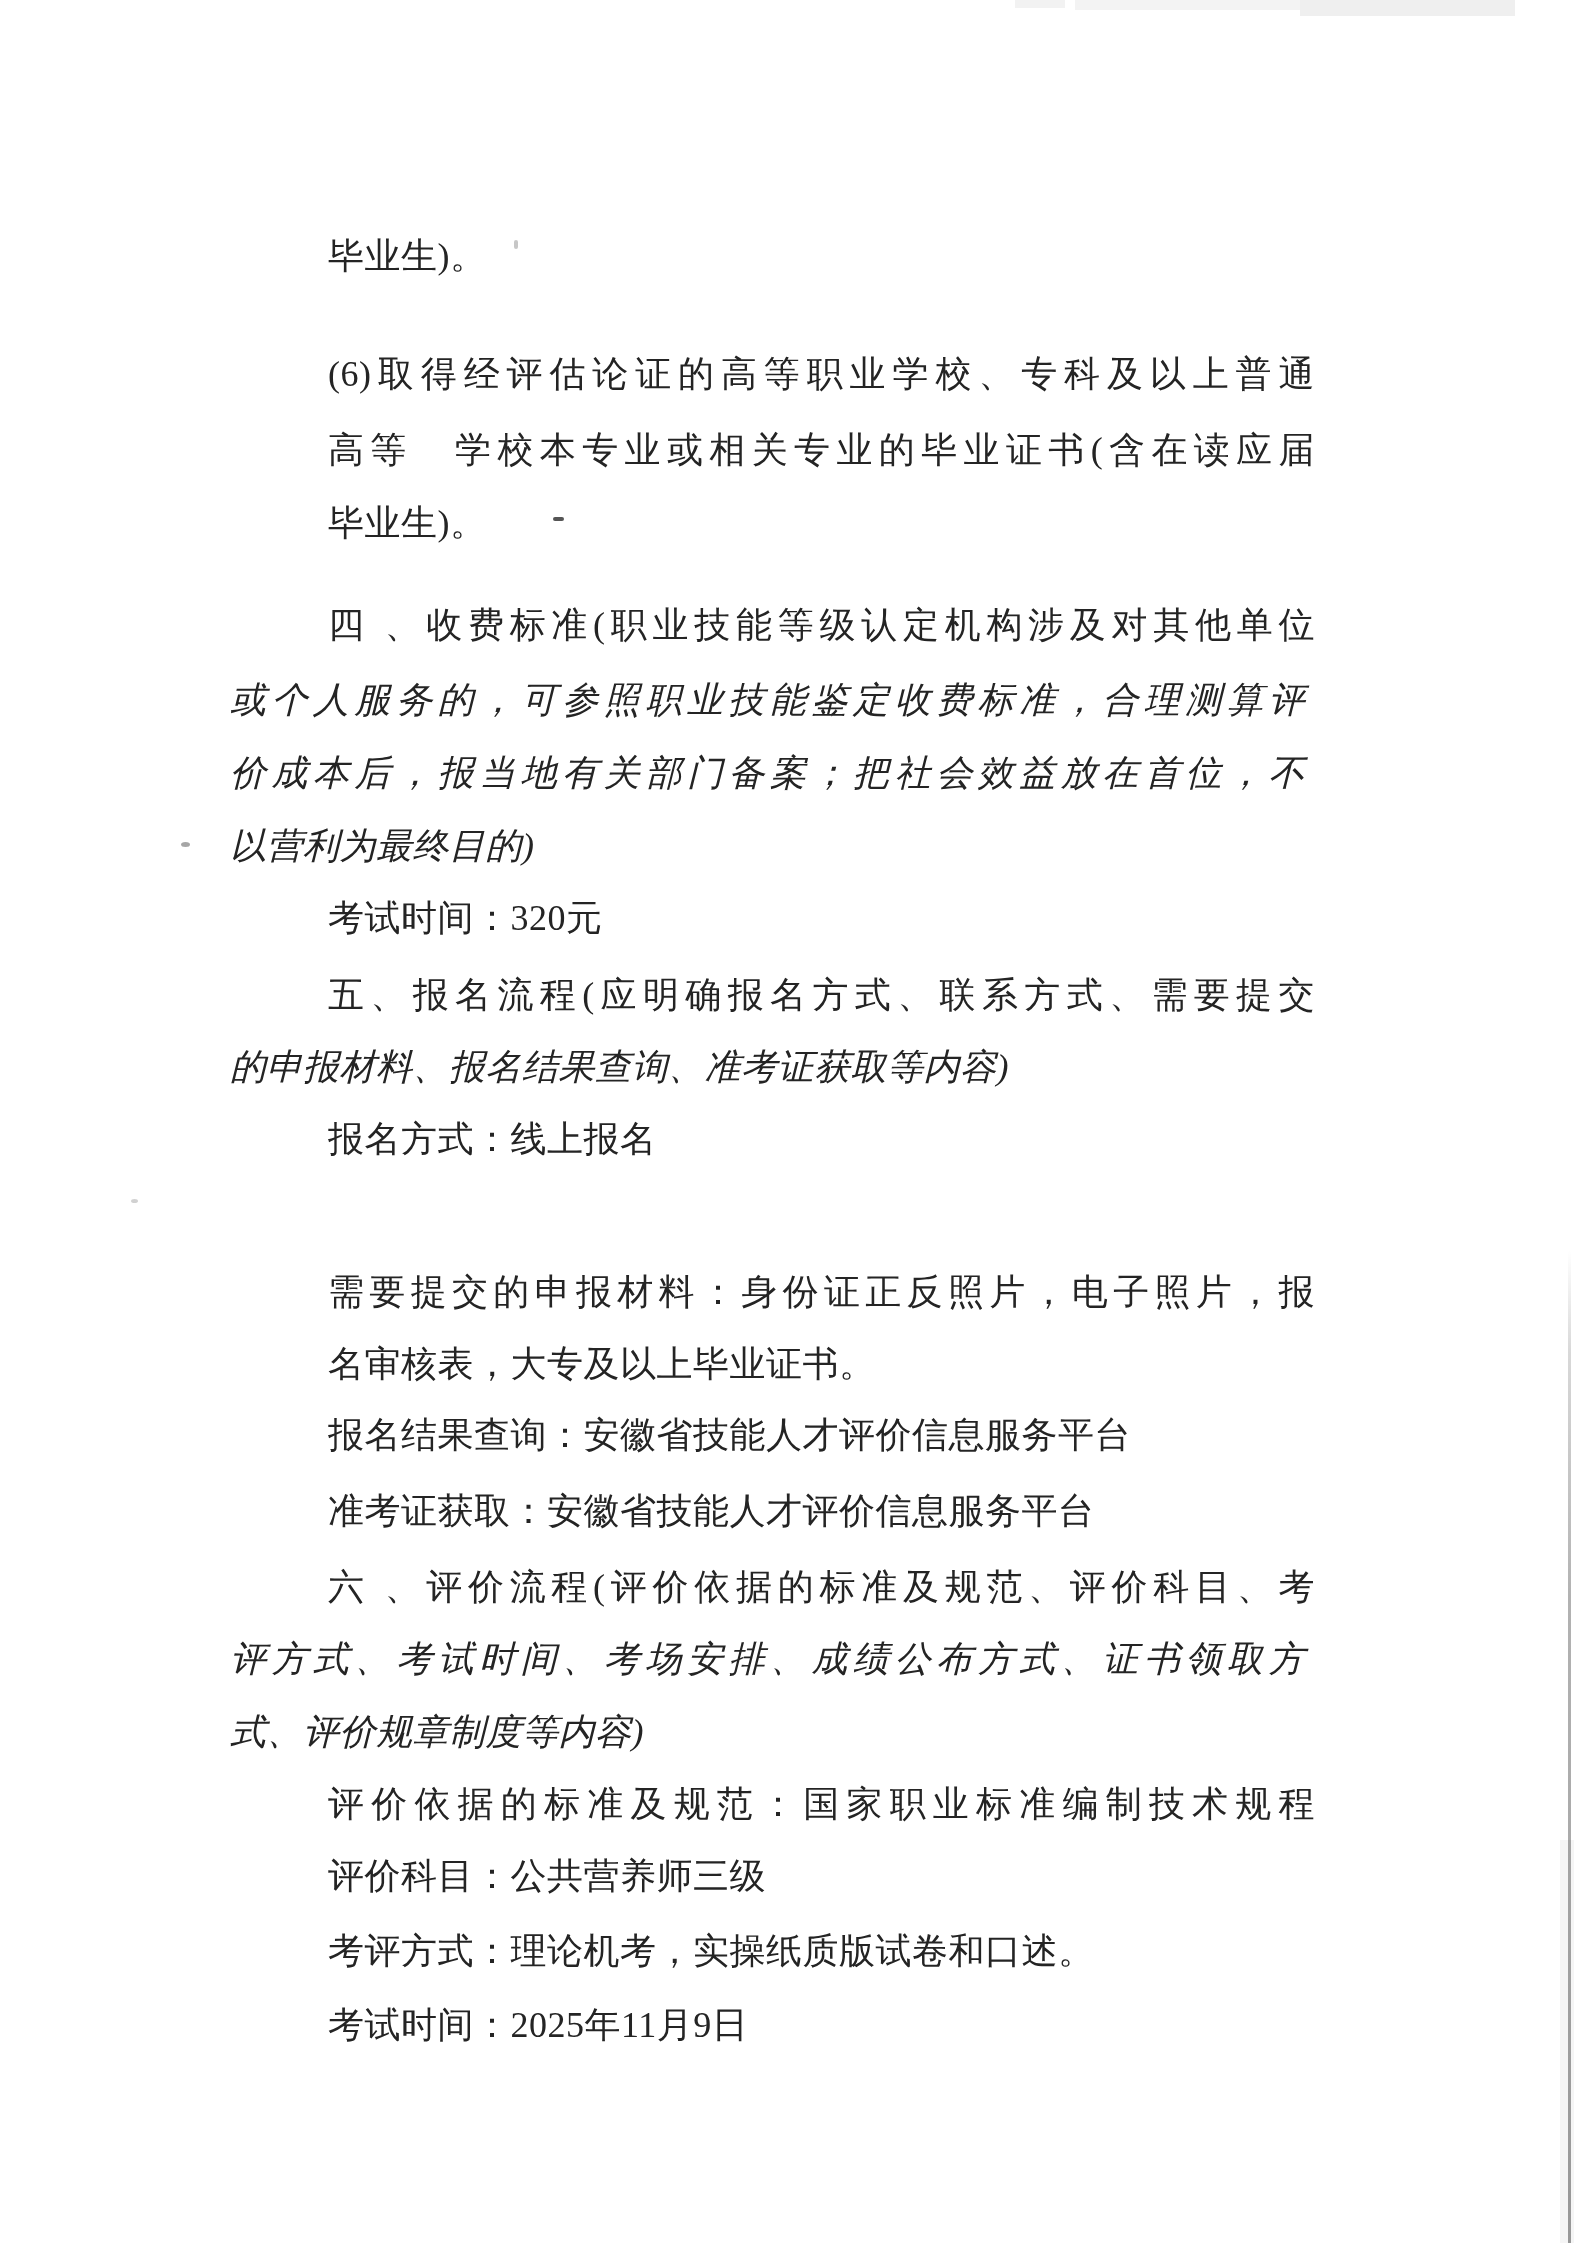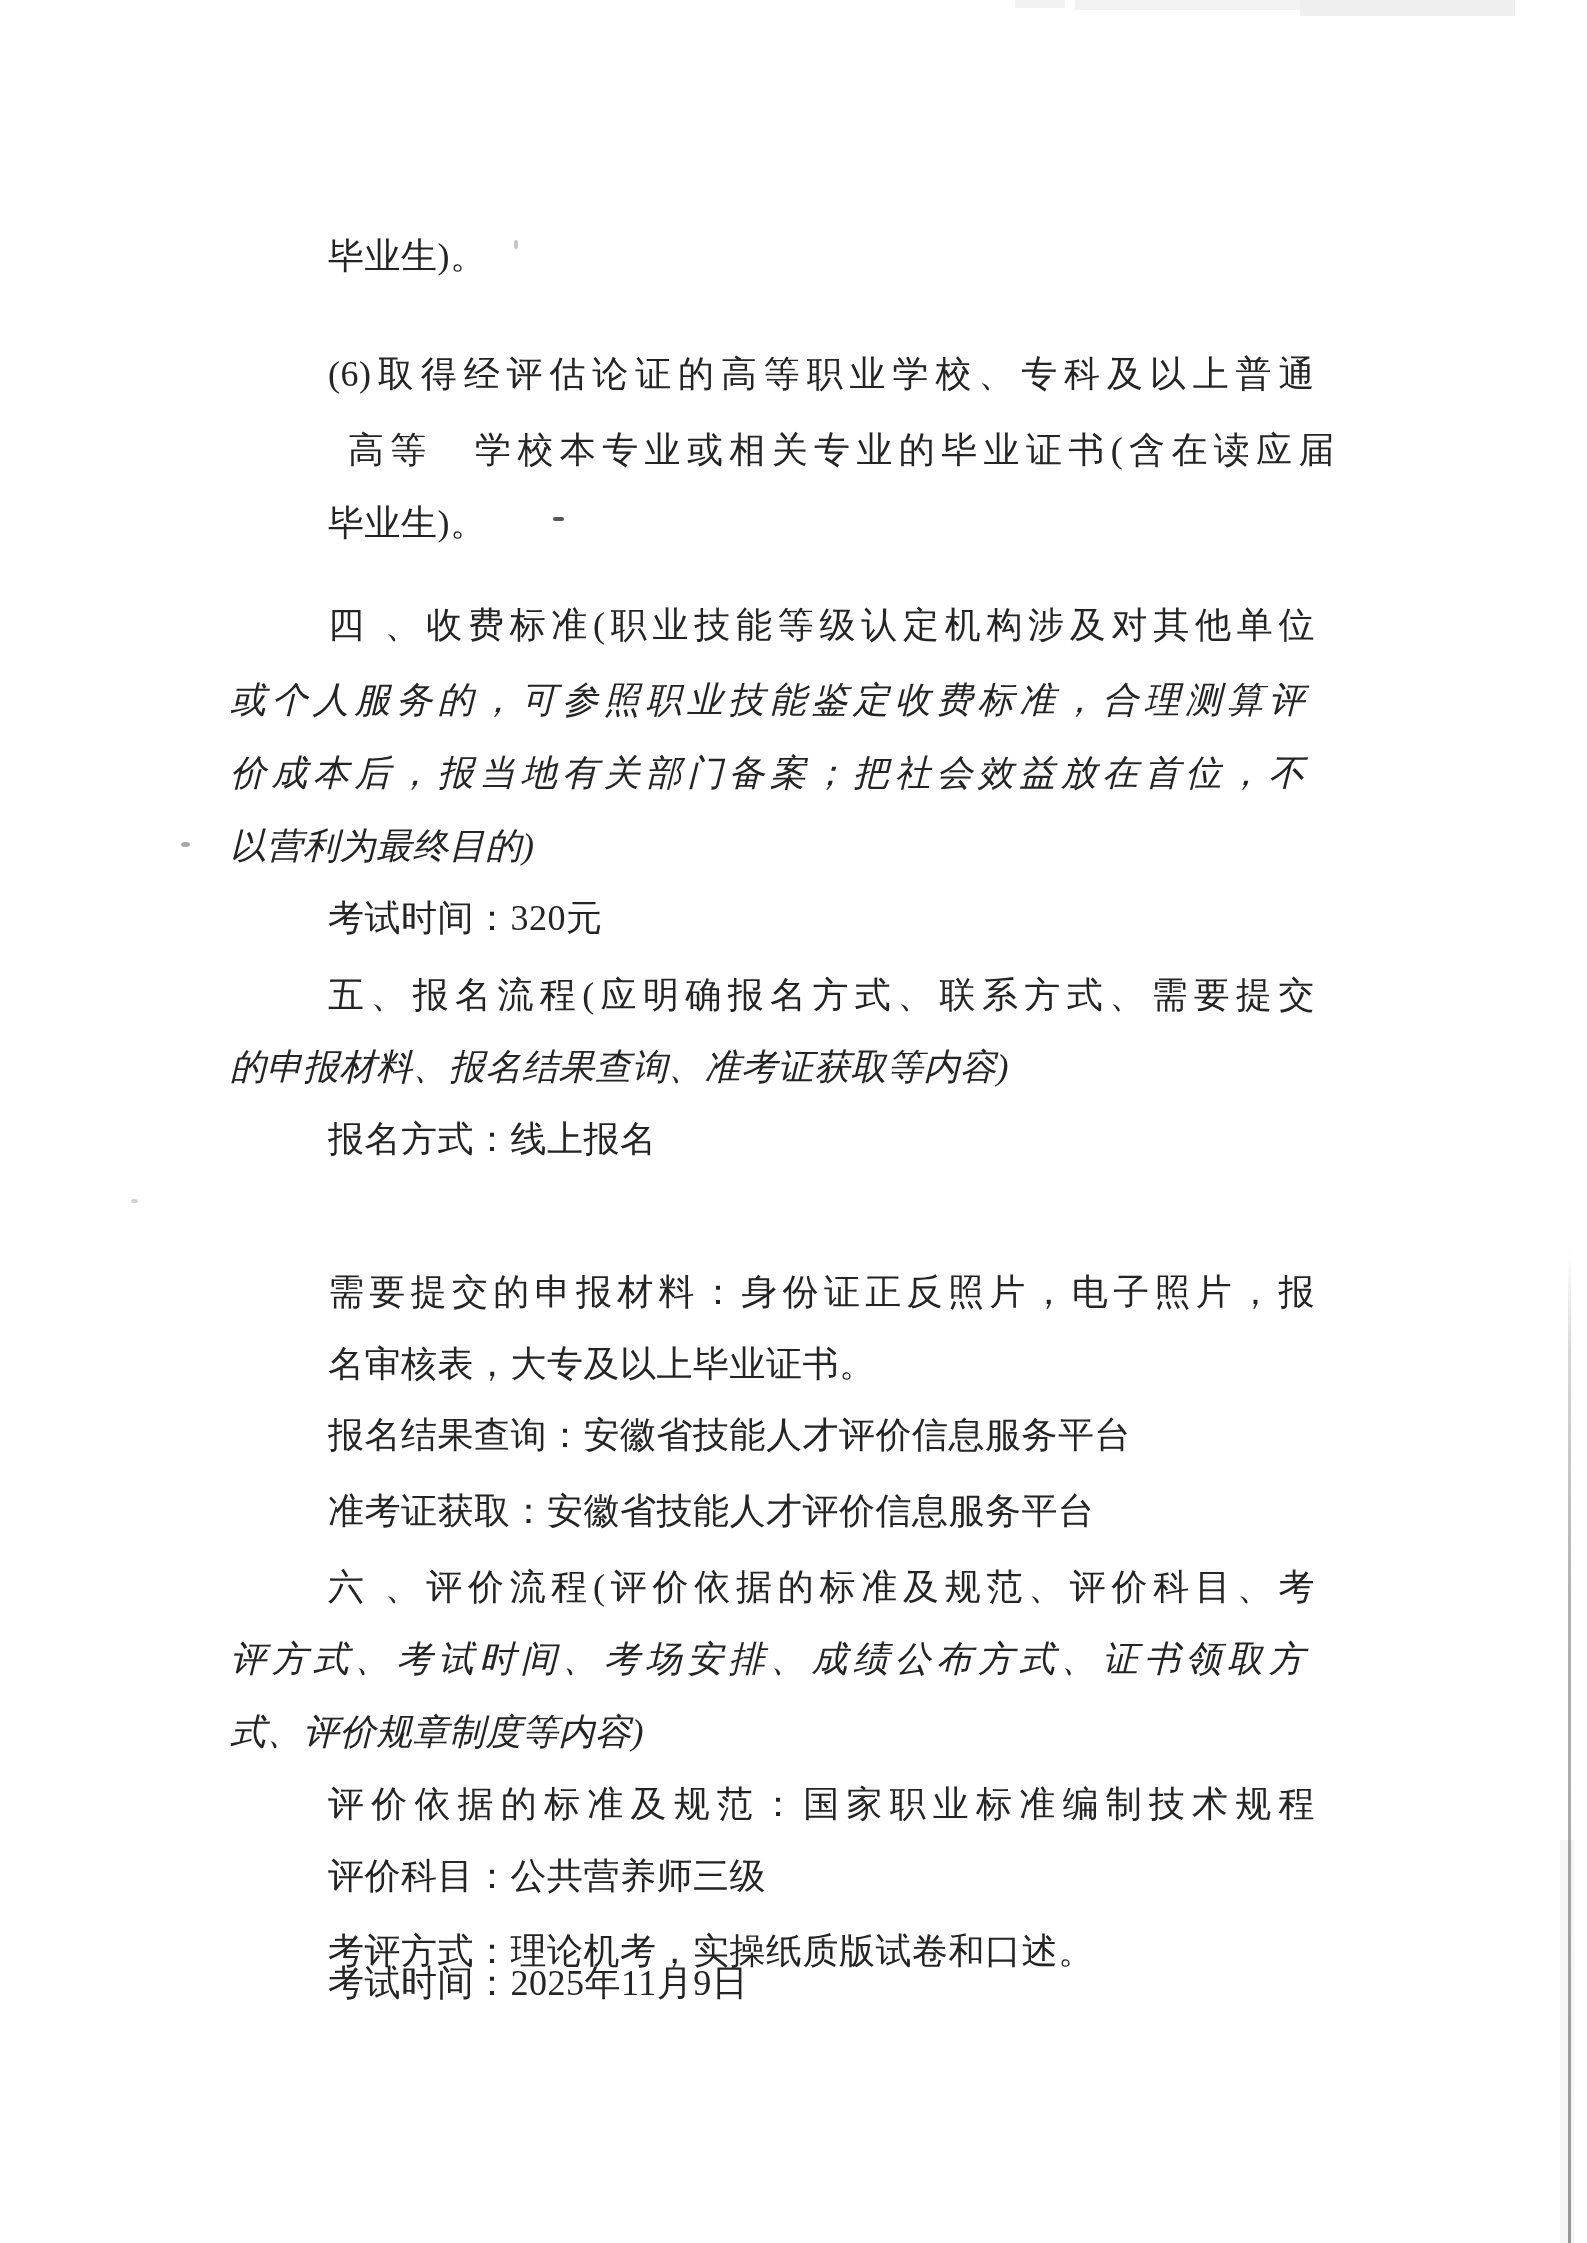--- a/index.html
+++ b/index.html
@@ -28,42 +28,42 @@
   .justify {
     white-space: normal;
     text-align: justify;
     text-align-last: justify;
   }
   .indent.justify { width: 987px; }
   .flush.justify  { width: 1075px; }
 
   .l1  { top: 230px; }
   .l2  { top: 348px; }
-  .l3  { top: 424px; margin-left: 20px; }
+  .l3  { top: 424px; }
   .l4  { top: 497px; }
   .l5  { top: 599px; }
   .l6  { top: 674px; }
   .l7  { top: 747px; }
   .l8  { top: 820px; }
   .l9  { top: 892px; }
   .l10 { top: 969px; }
   .l11 { top: 1041px; }
   .l12 { top: 1113px; }
   .l13 { top: 1190px; }
   .l14 { top: 1266px; }
   .l15 { top: 1338px; }
   .l16 { top: 1409px; }
   .l17 { top: 1485px; }
   .l18 { top: 1561px; }
   .l19 { top: 1633px; }
   .l20 { top: 1706px; }
   .l21 { top: 1778px; }
   .l22 { top: 1850px; }
   .l23 { top: 1925px; }
-  .l24 { top: 1957px; font-family: Liberation Serif, serif; }
+  .l24 { top: 1999px; font-family: Liberation Serif, serif; }
 
   
   .top-band-1 { position: absolute; left: 1015px; top: 0; width: 50px;  height: 8px;  background: #f2f2f2; }
   .top-band-2 { position: absolute; left: 1075px; top: 0; width: 290px; height: 10px; background: #f3f3f3; }
   .top-band-3 { position: absolute; left: 1300px; top: 0; width: 215px; height: 16px; background: #efefef; }
   .edge-line {
     position: absolute; left: 1568px; top: 1250px; width: 3px; height: 993px;
     background: linear-gradient(to bottom,
       rgba(0,0,0,0) 0%,
       rgba(0,0,0,0.15) 10%,

